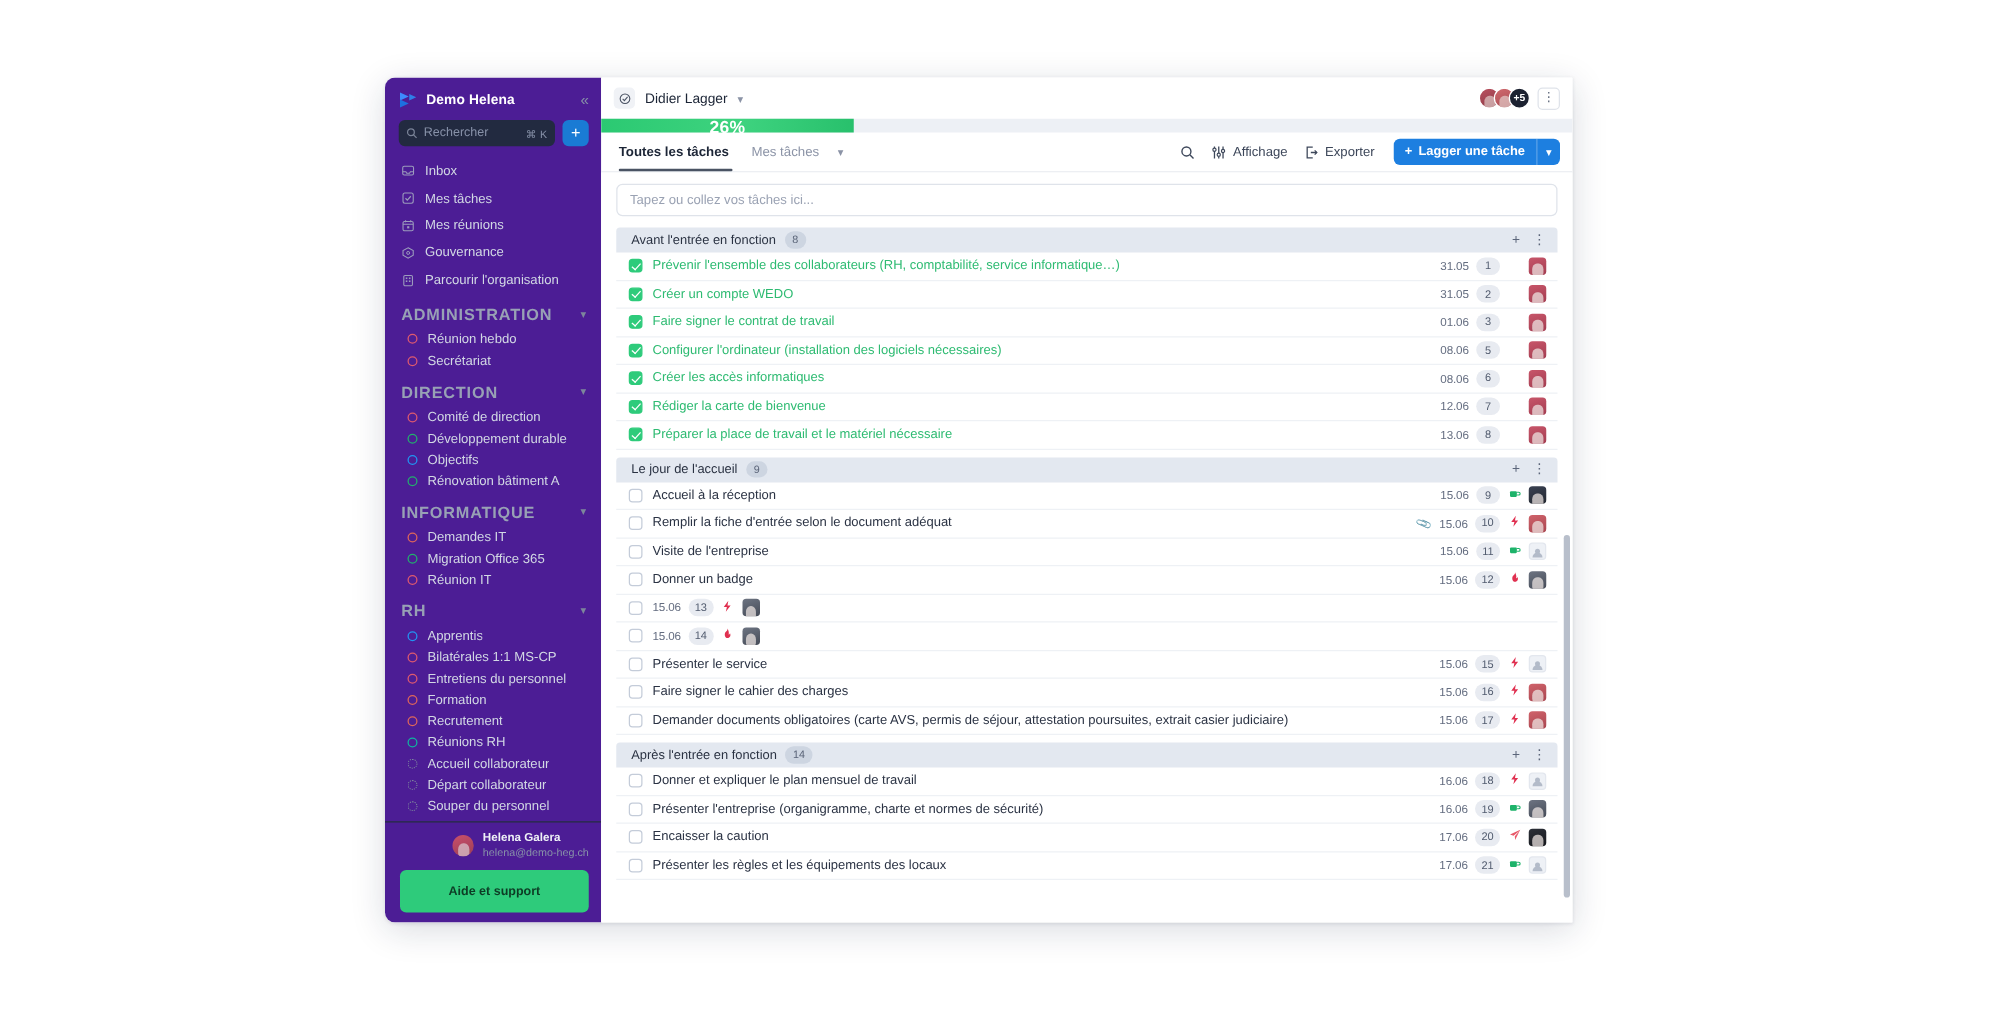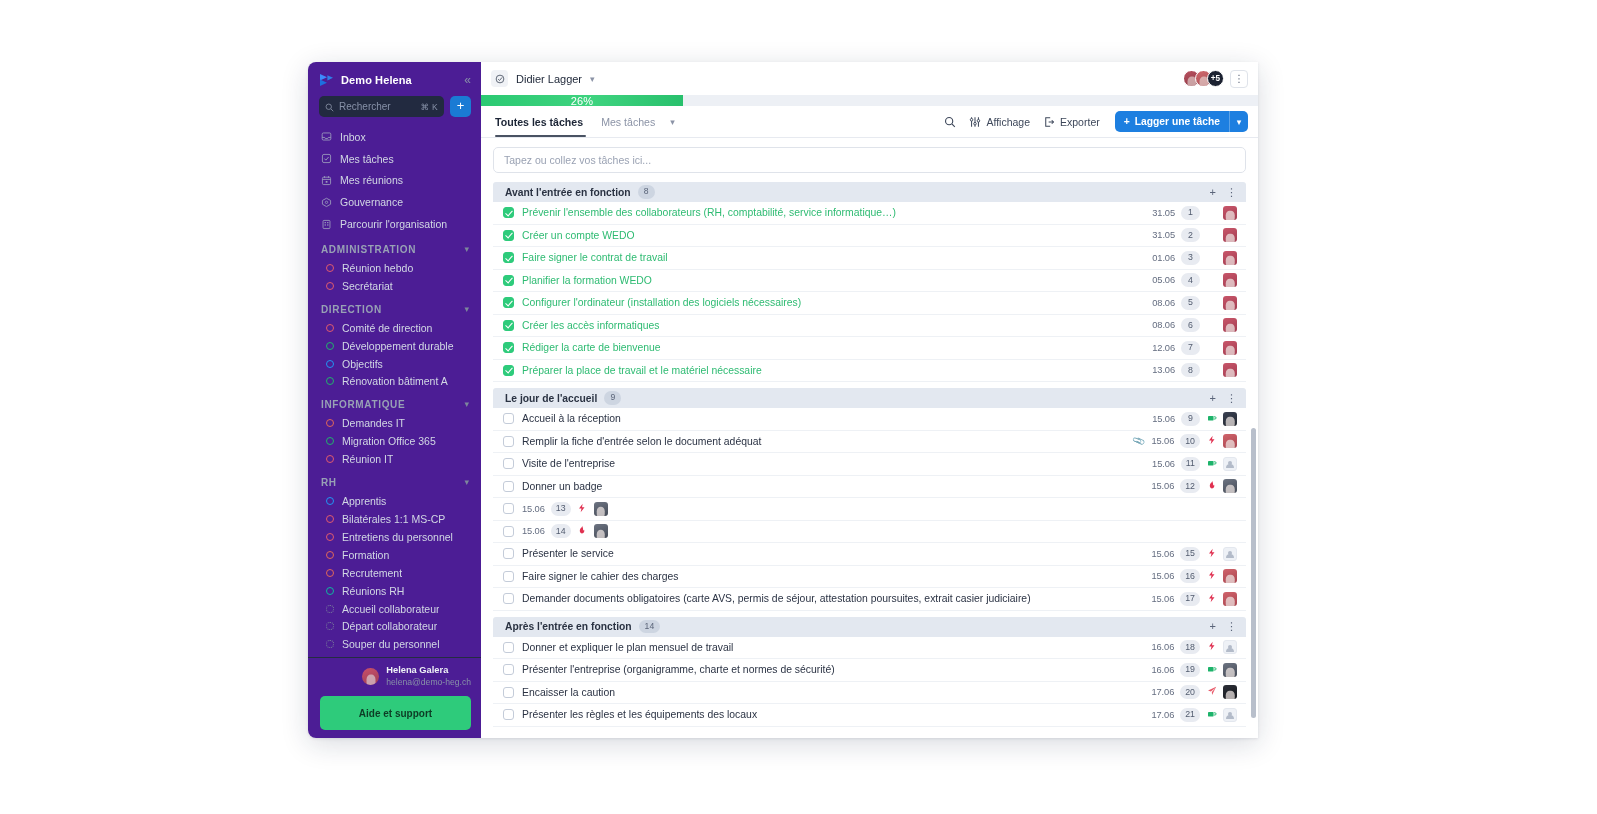--- a/index.html
+++ b/index.html
@@ -57,21 +57,21 @@
     height: 21.8px; padding: 0 10px 0 13px; cursor: pointer;
     color: #d2d8e4; white-space: nowrap;
   }
   .nav-item .ico { width: 11px; height: 11px; flex: 0 0 11px; opacity: .85; display:block; }
   .nav-label { font-size: 10.5px; overflow: hidden; text-overflow: ellipsis; }
 
   .grp-head {
     display: flex; align-items: center; justify-content: space-between;
     padding: 9px 12px 4px 13px; cursor: pointer;
   }
-  .grp-title { font-size: 10px; font-weight: bold; letter-spacing: .65px; color: #98a1b5; }
+  .grp-title { font-size: 13px; font-weight: bold; letter-spacing: .65px; color: #98a1b5; }
   .chev { color: #7d869c; font-size: 9px; line-height: 1; }
 
   .prj-item { display: flex; align-items: center; gap: 8px; height: 19.3px; padding: 0 10px 0 18px; cursor: pointer; }
   .ring { width: 8px; height: 8px; border-radius: 50%; border: 1.4px solid; flex: 0 0 8px; }
   .ring.dotted { border-style: dotted; border-color: #7d869c; }
   .prj-label { font-size: 10.5px; color: #d2d8e4; white-space: nowrap; overflow: hidden; text-overflow: ellipsis; }
 
   .sb-spacer { flex: 1 1 auto; min-height: 4px; }
   .sb-foot { border-top: 1px solid #252c41; padding: 7px 10px 8px 12px; }
   .user-row { display: flex; align-items: center; gap: 7px; cursor: pointer; justify-content: flex-end; }
@@ -130,21 +130,21 @@
     display: flex; align-items: center; justify-content: center; cursor: pointer;
     color: #5c6679; font-size: 10px; line-height: 1;
   }
 
   .progress-track { height: 11px; flex: 0 0 11px; background: #edf0f5; position: relative; }
   .progress-fill {
     position: absolute; left: 0; top: 0; bottom: 0;
     background: linear-gradient(90deg,#2bc972,#3ed37f 55%,#28c06c);
     display: flex; align-items: center; justify-content: center;
   }
-  .progress-label { color: #fff; font-size: 11px; font-weight: normal; letter-spacing: .2px; }
+  .progress-label { color: #fff; font-size: 14px; font-weight: bold; letter-spacing: .2px; }
 
   .tabs-row {
     height: 32px; flex: 0 0 32px; display: flex; align-items: center;
     padding: 0 10px 0 12px; border-bottom: 1px solid #e7eaf0; gap: 0;
   }
   .tab {
     font-size: 10.6px; color: #8b93a6; padding: 0 9px; height: 31px;
     display: flex; align-items: center; cursor: pointer; position: relative;
   }
   .tab:first-child { padding-left: 2px; }
@@ -173,21 +173,21 @@
   .quick-add {
     margin: 9px 12px 9px 12px; height: 26px; border: 1px solid #dfe3ea;
     border-radius: 5px; display: flex; align-items: center; padding: 0 10px;
     color: #9aa2b3; font-size: 10.5px; cursor: text;
   }
 
   .sec-head {
     height: 20px; background: #e3e8f0; display: flex; align-items: center;
     padding: 0 9px 0 12px; gap: 7px; margin: 0 12px 0 12px; border-radius: 3px 3px 0 0;
   }
-  .sec-title { font-size: 10.3px; font-weight: bold; color: #2a3242; }
+  .sec-title { font-size: 10.3px; font-weight: normal; color: #2a3242; }
   .sec-count {
     background: #cdd5e1; color: #5a6478; font-size: 8.6px; border-radius: 8px;
     padding: 1px 6px; line-height: 1.35; min-width: 17px; text-align: center;
   }
   .sec-actions { margin-left: auto; display: flex; align-items: center; gap: 10px; color: #5b657a; }
   .sec-actions span { cursor: pointer; font-size: 11px; line-height: 1; }
 
   .rows { margin: 0 12px; }
   .row {
     height: 22.5px; display: flex; align-items: center; gap: 8px;
@@ -556,30 +556,20 @@
           <span class="row-title">Faire signer le contrat de travail</span>
           <span class="row-right">
             <span class="row-date">01.06</span>
             <span class="row-num">3</span>
             <span class="prio"></span>
             <span class="row-av p c-red"></span>
           </span>
         </div>
         <div class="row completed">
           <span class="cb done"></span>
-          <span class="row-title">Planifier la formation WEDO</span>
-          <span class="row-right">
-            <span class="row-date">05.06</span>
-            <span class="row-num">4</span>
-            <span class="prio"></span>
-            <span class="row-av p c-red"></span>
-          </span>
-        </div>
-        <div class="row completed">
-          <span class="cb done"></span>
           <span class="row-title">Configurer l'ordinateur (installation des logiciels nécessaires)</span>
           <span class="row-right">
             <span class="row-date">08.06</span>
             <span class="row-num">5</span>
             <span class="prio"></span>
             <span class="row-av p c-red"></span>
           </span>
         </div>
         <div class="row completed">
           <span class="cb done"></span>

